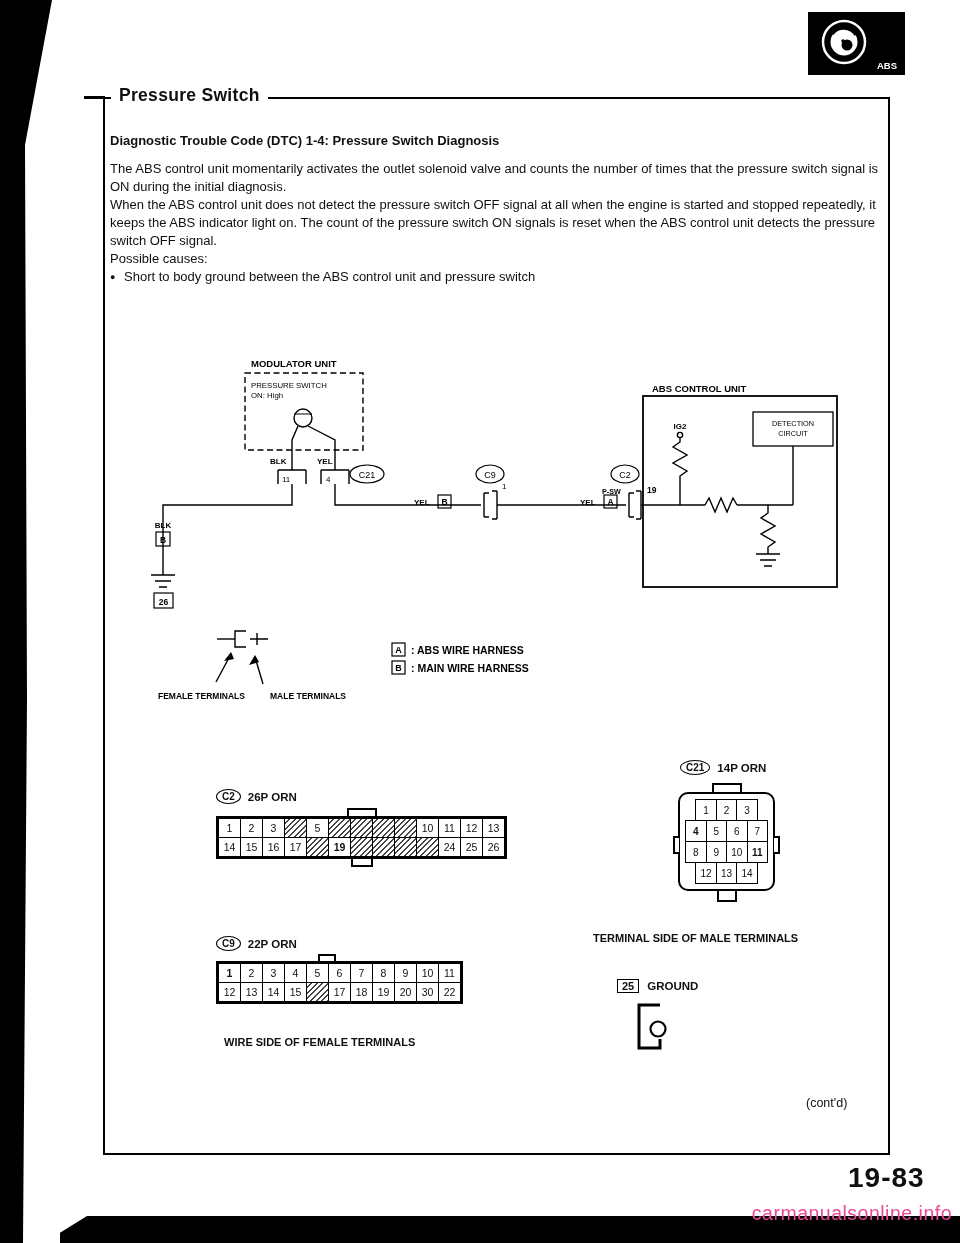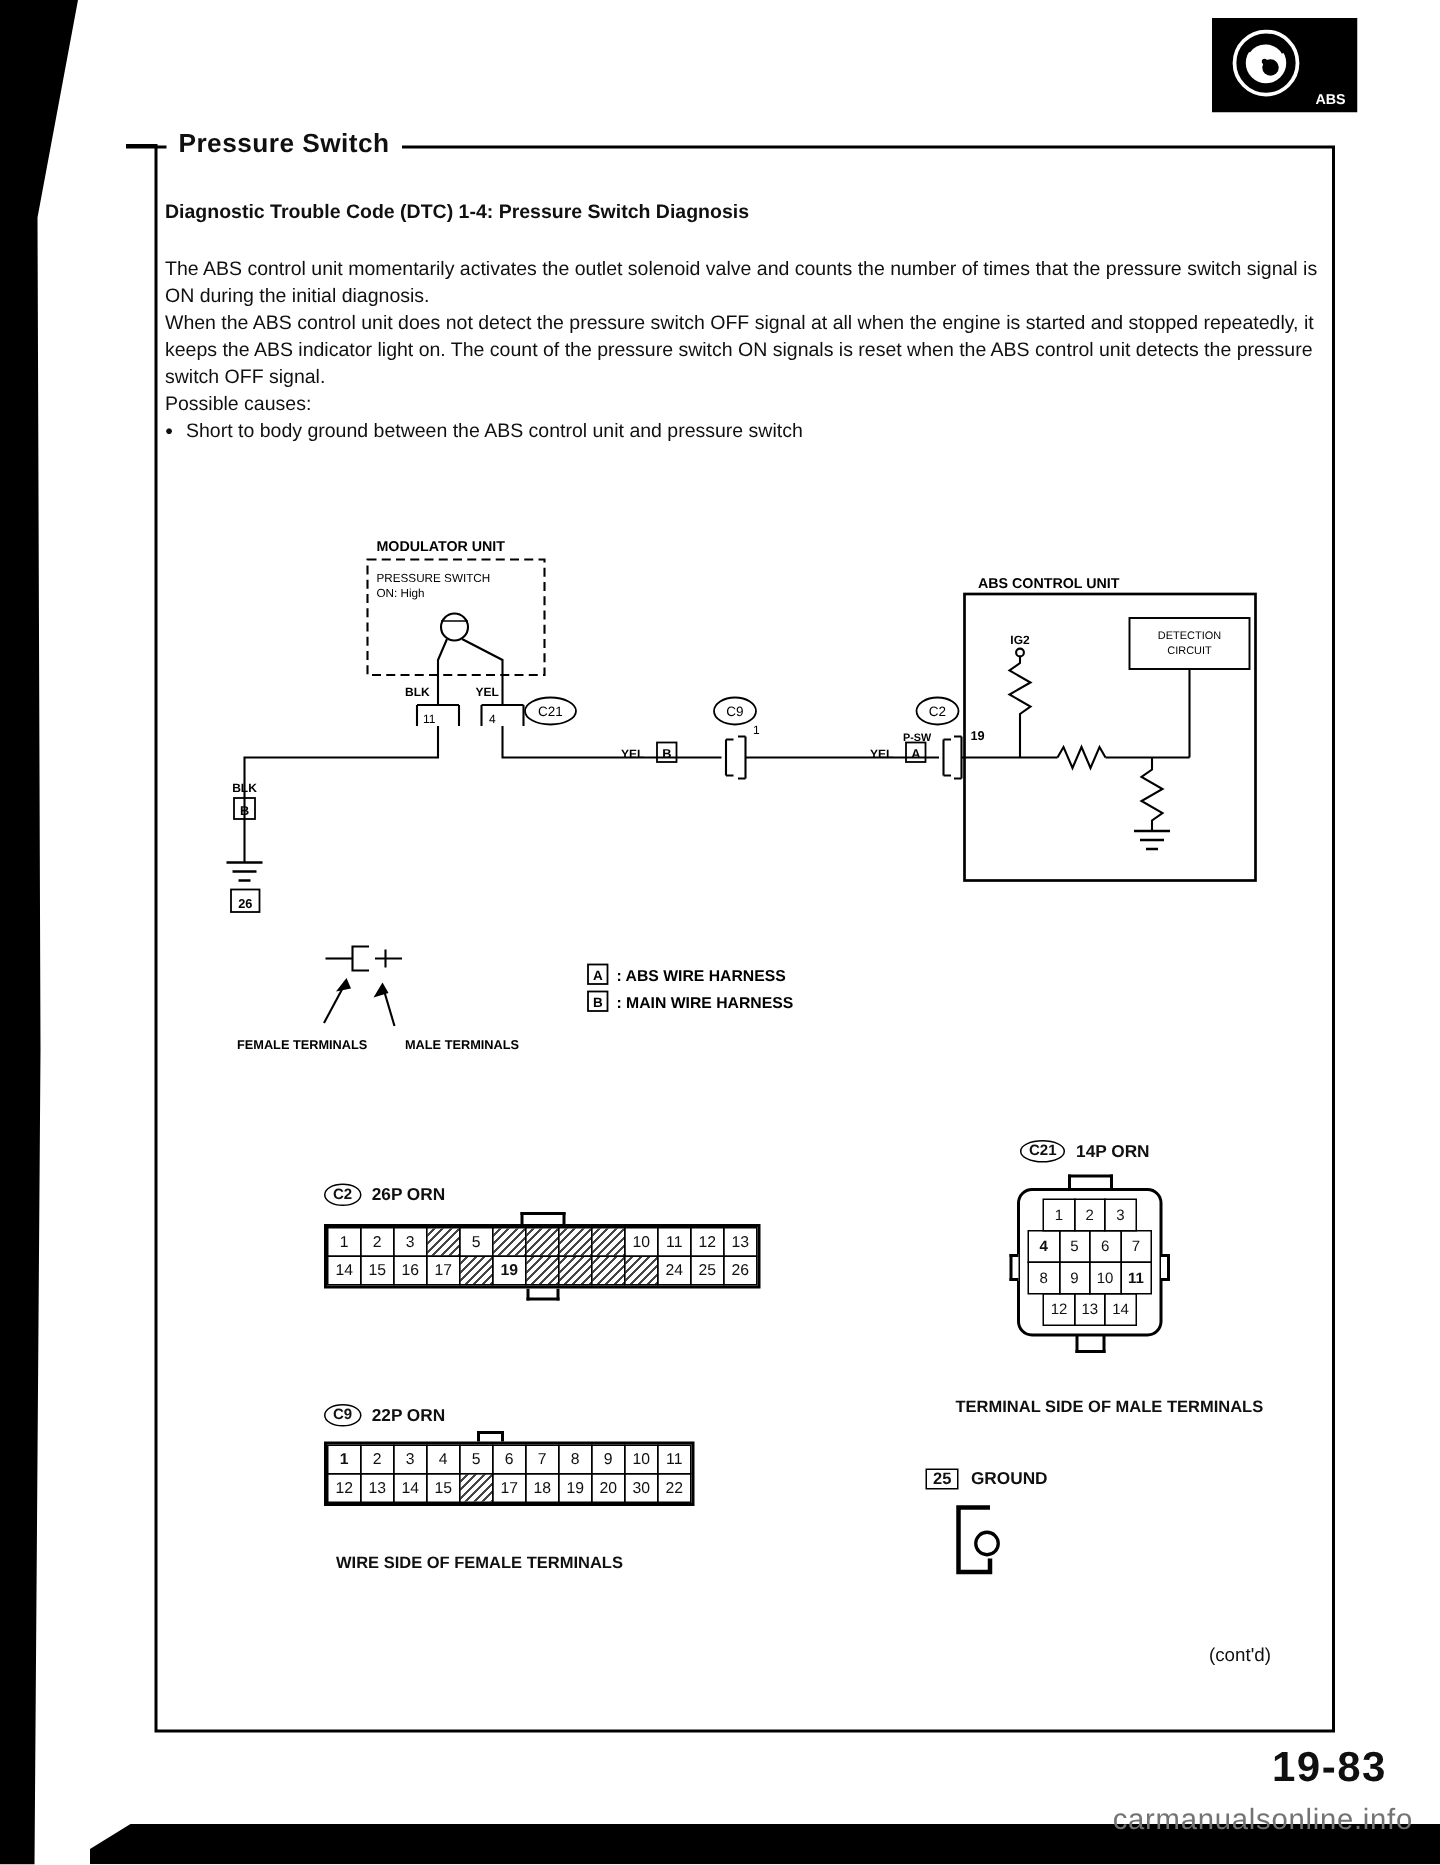--- a/index.html
+++ b/index.html
@@ -15,27 +15,27 @@
   .main-box { left:103px; top:97px; width:787px; height:1058px; border:2px solid #000; }
   .page-title {
     left:111px; top:85px; z-index:3; background:#fff; padding:0 8px;
     font-size:17.5px; font-weight:bold; letter-spacing:.3px;
   }
   .title-tick { left:84px; top:96px; width:21px; height:2.5px; background:#000; }
   .bottom-bar {
     left:60px; top:1216px; width:900px; height:27px; background:#000;
     clip-path:polygon(0 62%, 3% 0, 100% 0, 100% 100%, 0 100%);
   }
-  .watermark { right:18px; top:1202px; z-index:5; font-size:19.5px; color:#737373; letter-spacing:.5px; }
+  .watermark { right:8px; top:1202px; z-index:5; font-size:19.5px; color:#ec4899; letter-spacing:.5px; }
   .page-number { left:848px; top:1162px; font-size:28px; font-weight:bold; letter-spacing:1px; }
   .contd { left:806px; top:1096px; font-size:12.5px; }
 
   
   .text-block { left:110px; top:132px; width:778px; font-size:13px; line-height:18px; }
-  .dtc-heading { font-size:13px; font-weight:bold; margin-bottom:20px; }
+  .dtc-heading { font-size:13px; font-weight:bold; margin-bottom:10px; }
   .cause { display:flex; }
   .dot { width:14px; flex:0 0 14px; }
   .dot::before { content:"●"; font-size:9px; position:relative; top:-1px; }
 
   
   .conn-header { display:flex; align-items:center; gap:7px; font-size:11.5px; font-weight:bold; }
   .oval {
     display:inline-block; border:1.6px solid #000; border-radius:50%;
     padding:1px 5px; font-size:10px; font-weight:bold;
   }
@@ -303,21 +303,21 @@
         <div class="conn-cell">18</div>
         <div class="conn-cell">19</div>
         <div class="conn-cell">20</div>
         <div class="conn-cell">30</div>
         <div class="conn-cell">22</div>
       </div>
     </div>
 </div>
 
 <div class="abs side-label" style="left:224px; top:1036px">WIRE SIDE OF FEMALE TERMINALS</div>
-<div class="abs side-label" style="left:637px; top:932px">TERMINAL SIDE OF MALE TERMINALS</div>
+<div class="abs side-label" style="left:593px; top:932px">TERMINAL SIDE OF MALE TERMINALS</div>
 
 <div class="abs ground-line" style="left:617px; top:979px">
   <span class="gbox">25</span>
   <span>GROUND</span>
 </div>
 <svg class="abs" style="left:631px; top:1002px" width="40" height="52" viewBox="0 0 40 52">
   <path d="M29,3 H8 V46 H29 V37" fill="none" stroke="#000" stroke-width="3"></path>
   <circle cx="27" cy="27" r="7.5" fill="#fff" stroke="#000" stroke-width="2.2"></circle>
 </svg>
 

